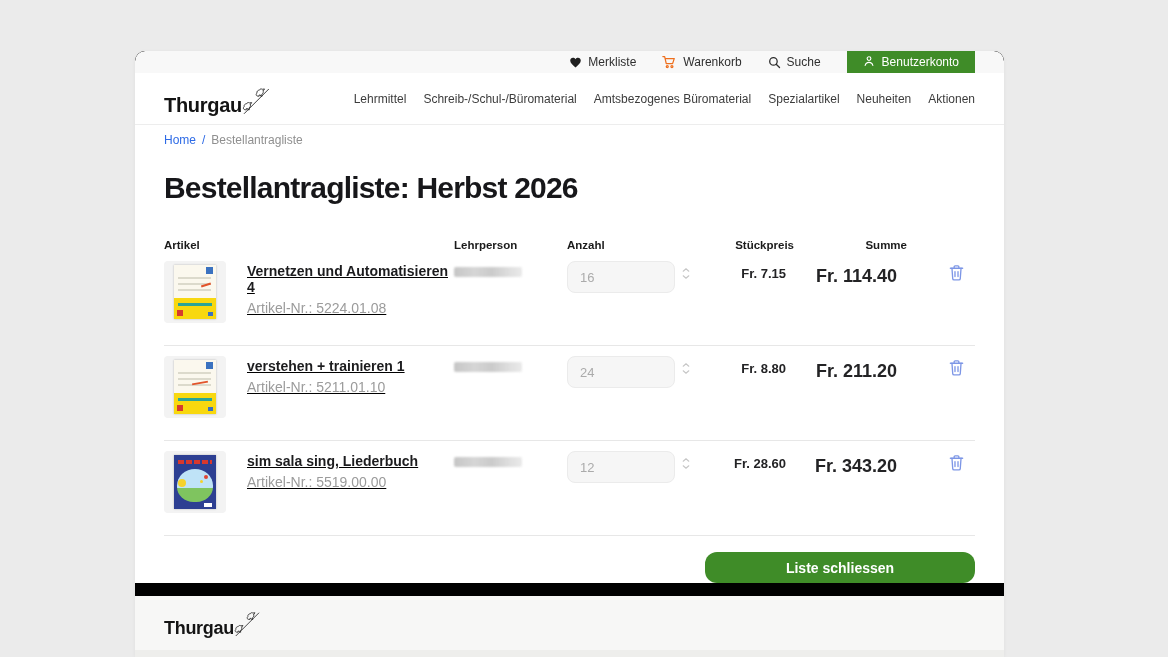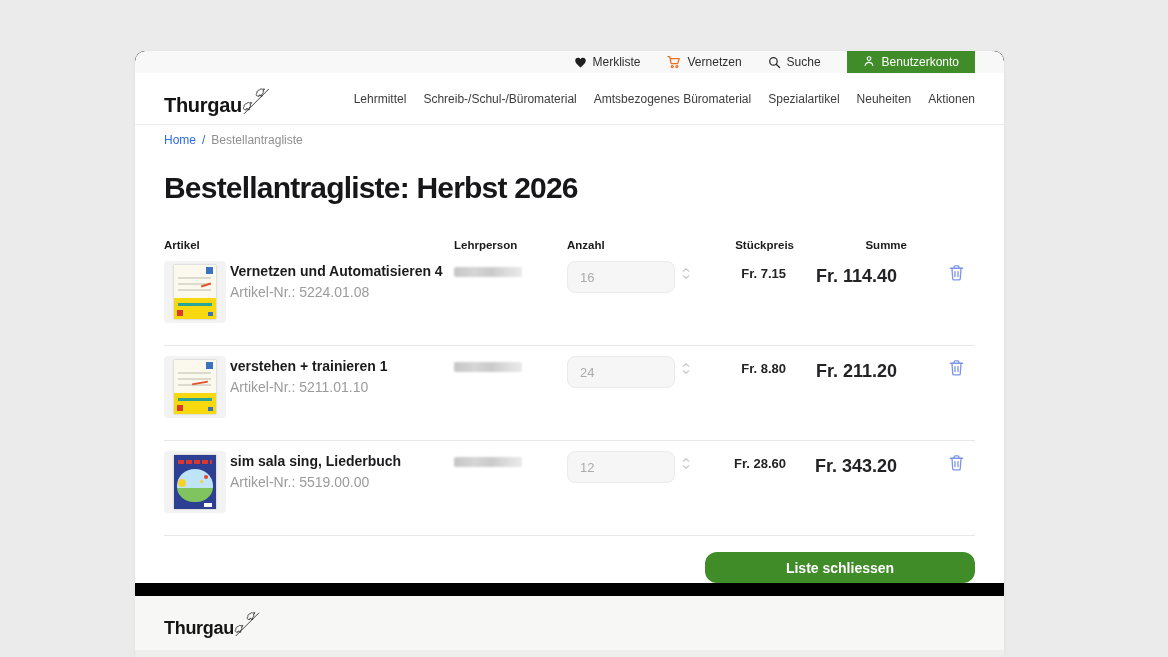--- a/index.html
+++ b/index.html
@@ -50,21 +50,21 @@
   .grid-cols {
     display:grid;
     grid-template-columns:290px 113px 110px 117px 113px 1fr;
   }
   .thead { margin-top:34px; }
   .thead > div { font-size:11.5px; font-weight:700; color:#1b1b1b; }
   .th-right { text-align:right; }
   .trow { border-bottom:1px solid #e7e7e7; height:95px; align-items:start; }
   .trow:first-of-type { margin-top:9px; }
 
-  .cell-artikel { display:flex; gap:4px; margin-top:10px; }
+  .cell-artikel { display:flex; gap:21px; margin-top:10px;text-decoration:underline; }
   .thumb { width:62px; height:62px; background:#f3f3f3; border-radius:4px; flex:0 0 62px;
            display:flex; align-items:center; justify-content:center; }
   .cover { width:42px; height:54px; position:relative; overflow:hidden; background:#fbf8ee;
            box-shadow:0 0 2px rgba(0,0,0,.25); }
   .cover div { position:absolute; }
   .sq-blue   { top:2px; right:3px; width:7px; height:7px; background:#3b72c0; }
   .scribbles { top:12px; left:4px; right:5px; height:16px;
                background:repeating-linear-gradient(180deg,#dcdacc 0 2px,transparent 2px 6px); }
   .arrow-red { top:19px; right:5px; width:10px; height:2px; background:#e2542b; transform:rotate(-18deg); }
   .band-yellow { bottom:0; left:0; right:0; height:21px; background:#f8d80f; }
@@ -128,21 +128,21 @@
         <span>Merkliste</span>
       </div>
       <div class="util-item">
         <span>
           <svg viewBox="0 0 18 16" width="15" height="14" fill="none" stroke="#ee6f1e" stroke-width="1.5" stroke-linecap="round" stroke-linejoin="round">
               <path d="M1 1.5 h2.2 l1.9 8.5 h7.6 l2-6 H4.4"></path>
               <circle cx="6.3" cy="13.5" r="1.2"></circle>
               <circle cx="11.9" cy="13.5" r="1.2"></circle>
             </svg>
         </span>
-        <span>Vernetzen</span>
+        <span>Warenkorb</span>
       </div>
       <div class="util-item">
         <span>
           <svg viewBox="0 0 16 16" width="13" height="13" fill="none" stroke="#2f2f2f" stroke-width="1.6" stroke-linecap="round">
               <circle cx="6.7" cy="6.7" r="4.6"></circle>
               <line x1="10.4" y1="10.4" x2="14.2" y2="14.2"></line>
             </svg>
         </span>
         <span>Suche</span>
       </div>

